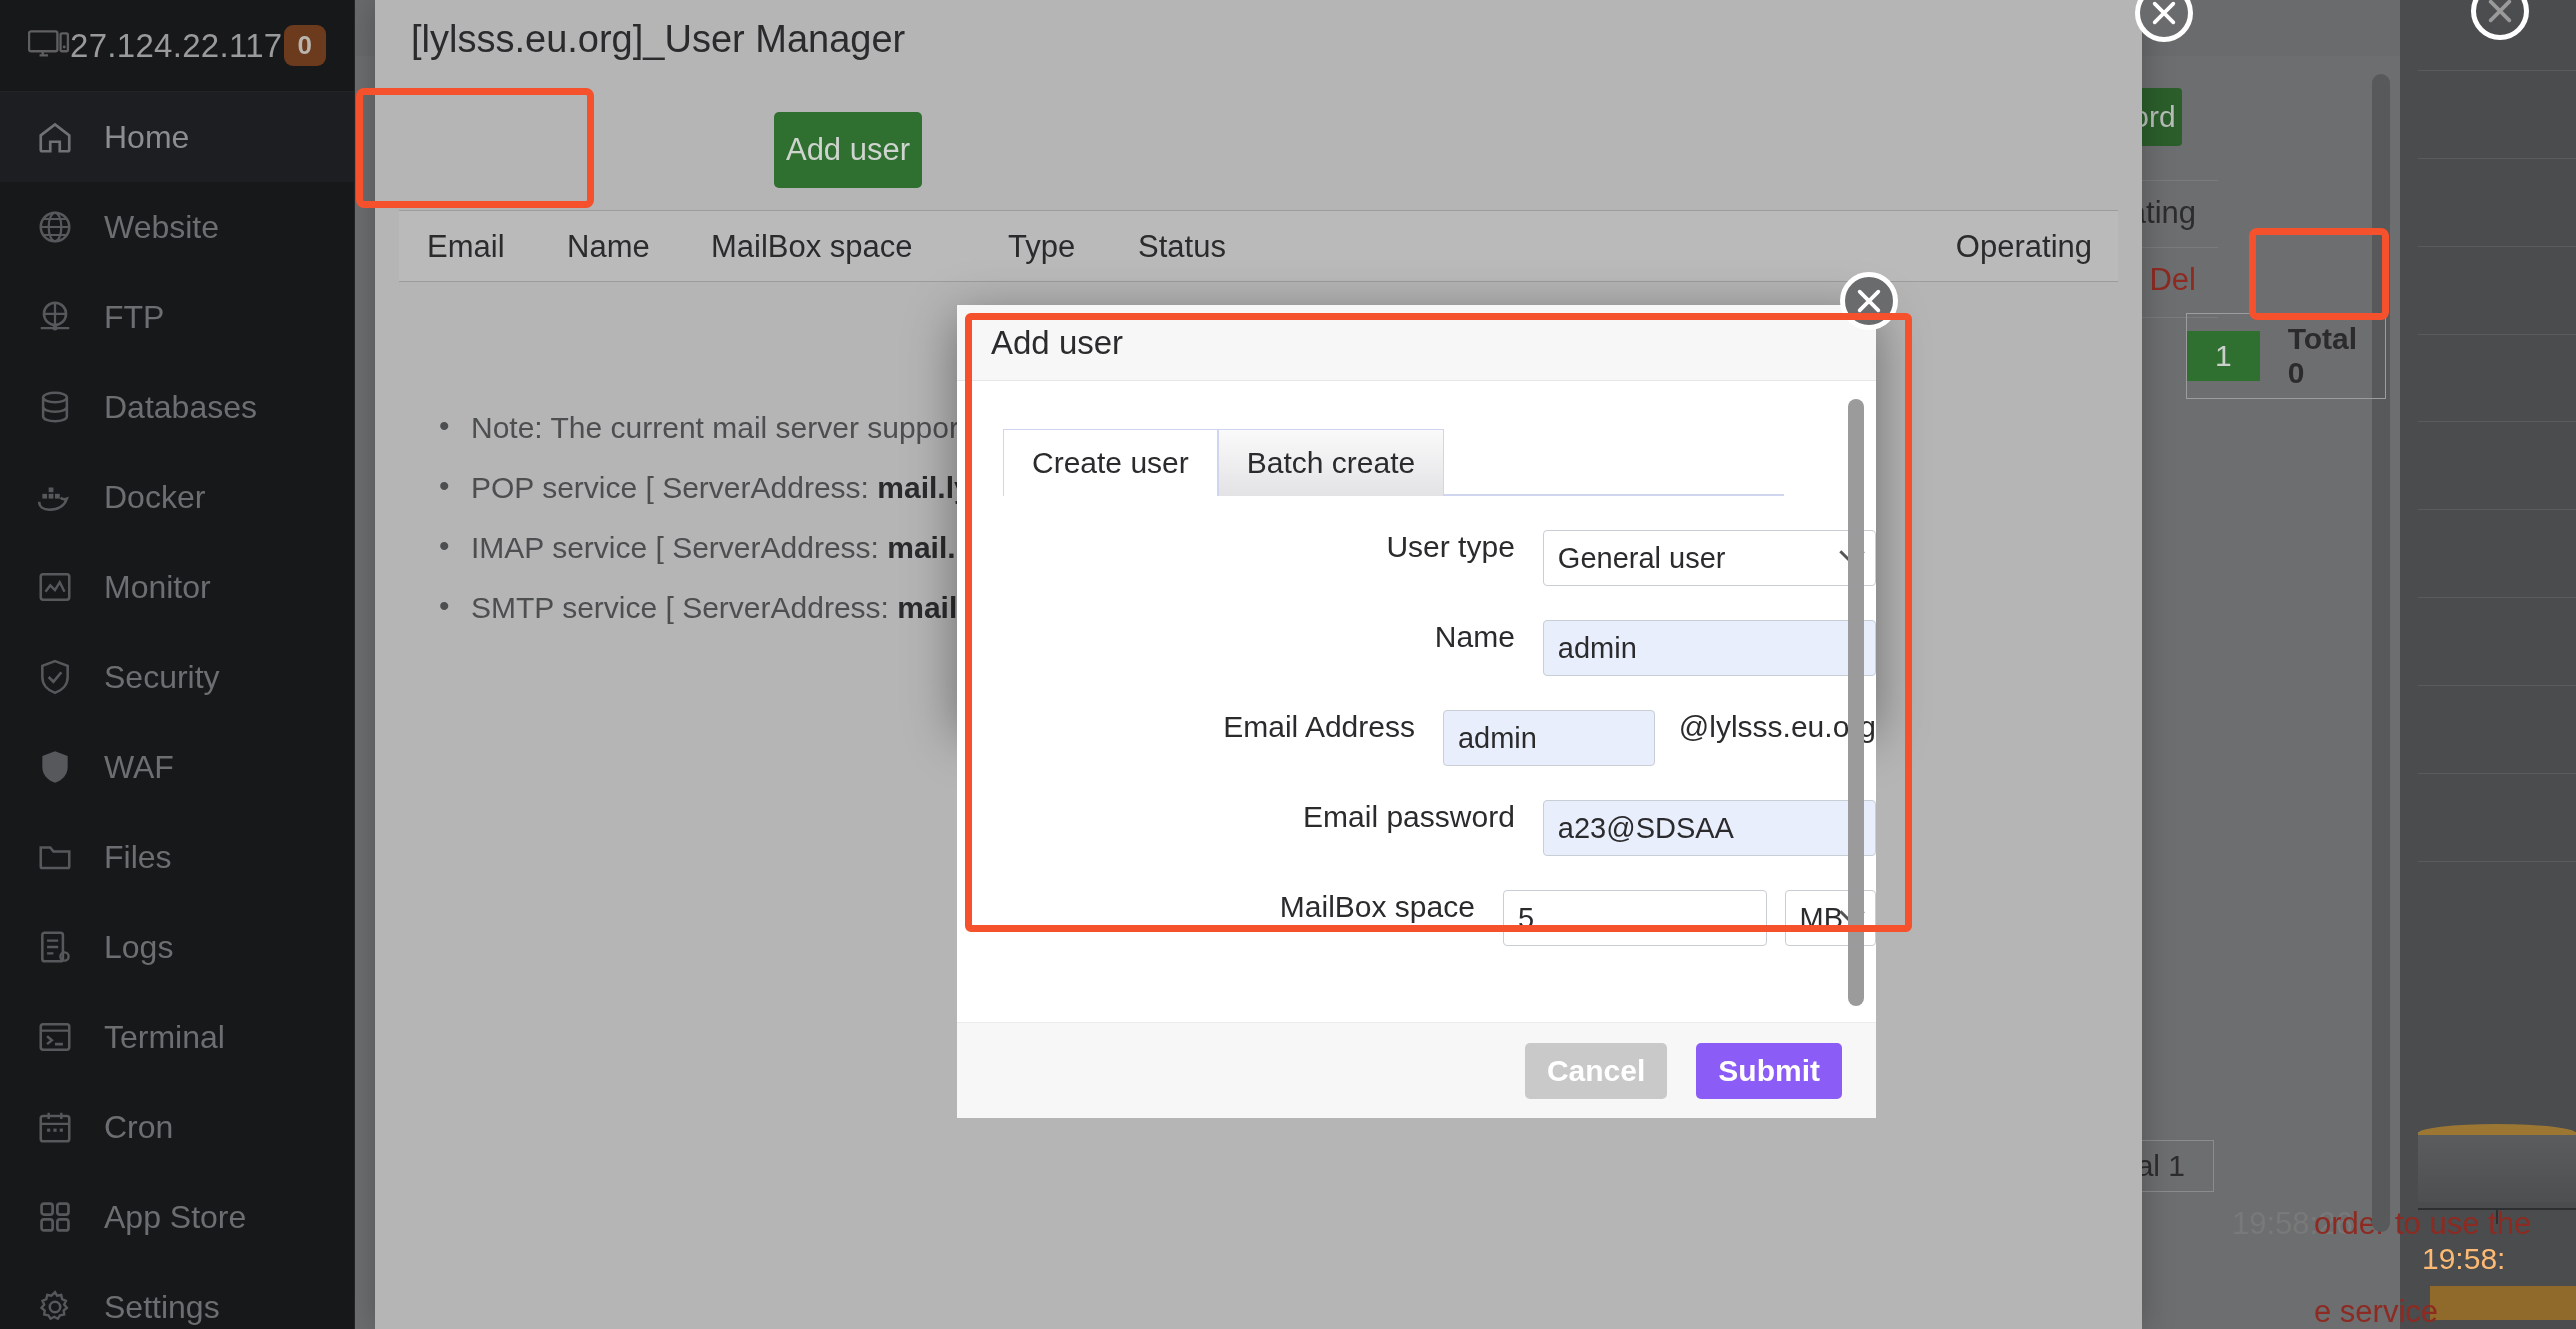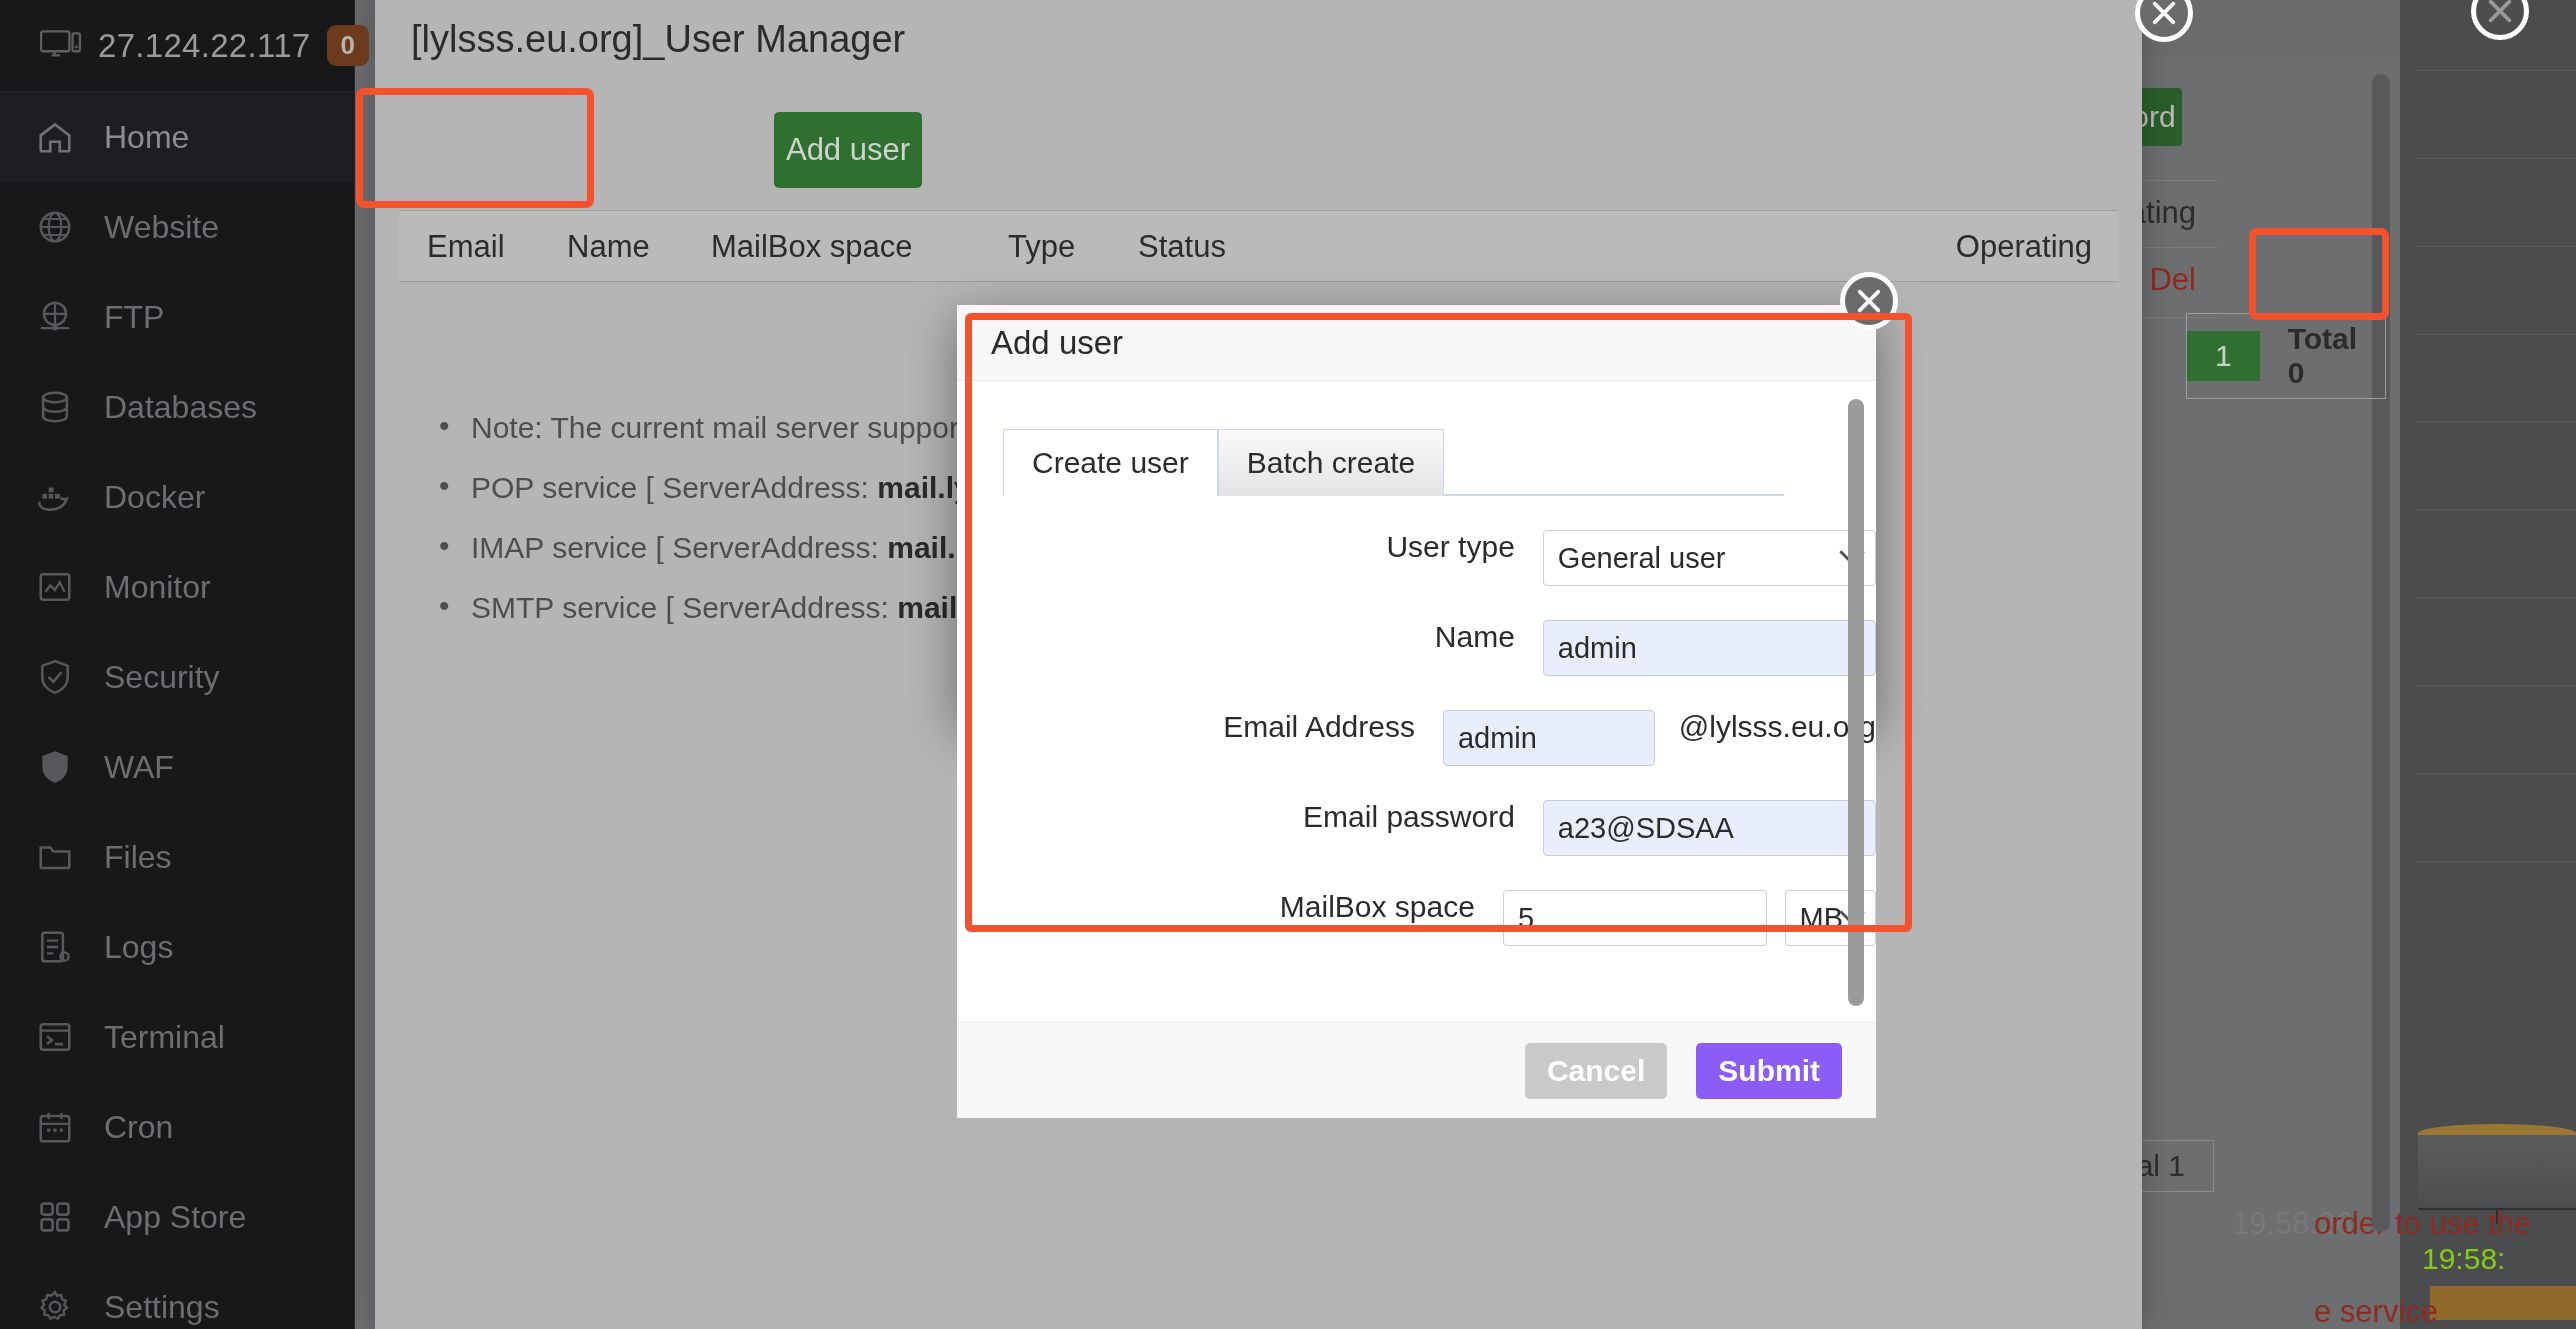--- a/index.html
+++ b/index.html
@@ -12,22 +12,22 @@
 
   
   .app-bg { position: absolute; inset: 0; background: #141416; }
 
   
   .sidebar {
     position: absolute; left: 0; top: 0; width: 355px; height: 1330px;
     background: #17181a; border-right: 1px solid #242528;
   }
   .sb-head {
-    height: 92px; display: flex; align-items: center; padding: 0 40px;
-    border-bottom: 1px solid #212327; gap: 16px;
+    height: 92px; display: flex; align-items: center; padding: 0 28px;
+    border-bottom: 1px solid #212327; 
   }
   .sb-head .mon-icon { width: 42px; height: 34px; flex: 0 0 auto; opacity: .55; }
   .sb-ip { color: #9a9a9c; font-size: 33px; letter-spacing: 0.3px; white-space: nowrap; }
   .sb-badge {
     margin-left: auto; background: #6c3a1c; color: #b9b5ae;
     font-size: 26px; font-weight: bold; border-radius: 9px;
     padding: 4px 14px; line-height: 1.25;
   }
   .sb-item {
     height: 90px; display: flex; align-items: center; gap: 30px;
@@ -47,21 +47,21 @@
     position: absolute; left: 18px; right: 0; bottom: 128px; height: 70px;
     background: linear-gradient(180deg,#5b5c5e,#4e4f51);
     border-top: 3px solid #3d7fd0;
   }
   .rb-area:before{
     content:""; position:absolute; left:0; right:0; top:-11px; height:11px;
     background:#9c7734; border-radius:60% 60% 0 0 / 100% 100% 0 0;
   }
   .rb-axis { position:absolute; left:18px; right:0; bottom:120px; height:2px; background:#2e2f31; }
   .rb-tick { position:absolute; bottom:106px; left:96px; width:2px; height:16px; background:#2e2f31; }
-  .rb-time { position:absolute; bottom:54px; left:22px; color:#84cc16; font-size:30px; white-space:nowrap; }
+  .rb-time { position:absolute; bottom:54px; left:22px; color:#fdba74; font-size:30px; white-space:nowrap; }
   .rb-box { position:absolute; left:30px; bottom:10px; width:160px; height:34px; background:#8f6a2a; }
 
   
   .page-bg {
     position: absolute; left: 355px; top: 0; width: 2045px; height: 1330px;
     background: #6d6e70;
   }
   .pg-topbar { position: absolute; left: 0; right: 0; top: 0; height: 56px; background: #6a6b6d; }
   .pg-refresh {
     position: absolute; right: 218px; top: 88px; width: 318px; height: 58px;

